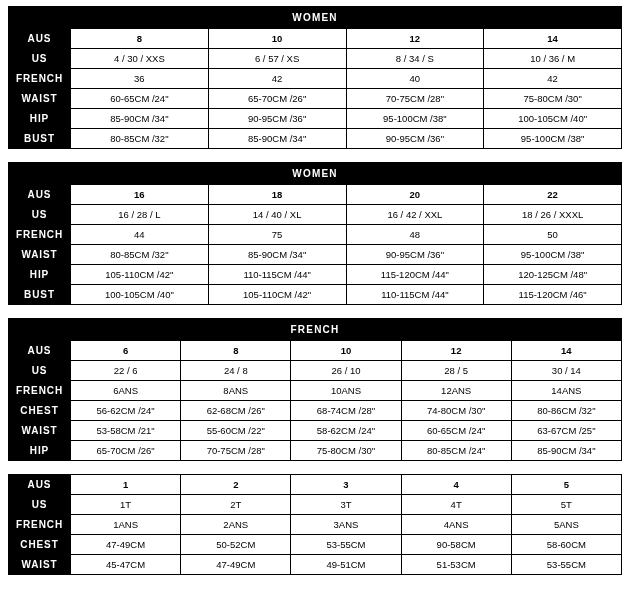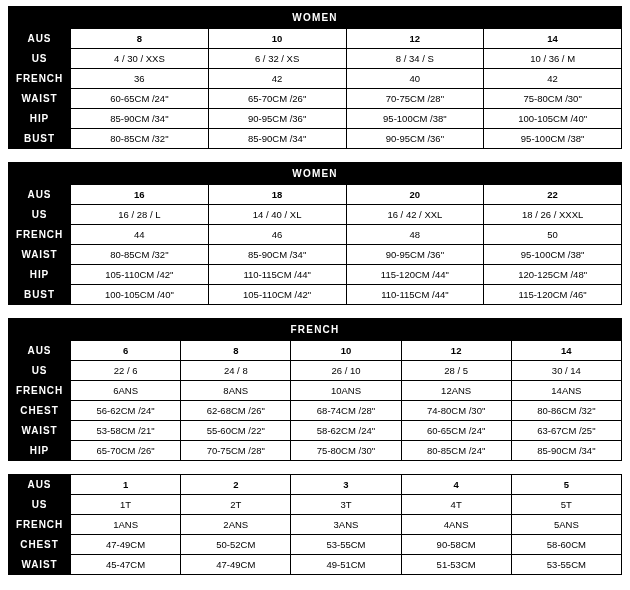--- a/index.html
+++ b/index.html
@@ -80,21 +80,21 @@
       <tr class="head-row">
         <td class="rowhead">AUS</td>
         <td>8</td>
         <td>10</td>
         <td>12</td>
         <td>14</td>
       </tr>
       <tr>
         <td class="rowhead">US</td>
         <td>4 / 30 / XXS</td>
-        <td>6 / 32 / XS</td>
+        <td>6 / 57 / XS</td>
         <td>8 / 34 / S</td>
         <td>10 / 36 / M</td>
       </tr>
       <tr>
         <td class="rowhead">FRENCH</td>
         <td>36</td>
         <td>42</td>
         <td>40</td>
         <td>42</td>
       </tr>
@@ -142,21 +142,21 @@
       <tr>
         <td class="rowhead">US</td>
         <td>16 / 28 / L</td>
         <td>14 / 40 / XL</td>
         <td>16 / 42 / XXL</td>
         <td>18 / 26 / XXXL</td>
       </tr>
       <tr>
         <td class="rowhead">FRENCH</td>
         <td>44</td>
-        <td>46</td>
+        <td>75</td>
         <td>48</td>
         <td>50</td>
       </tr>
       <tr>
         <td class="rowhead">WAIST</td>
         <td>80-85CM /32"</td>
         <td>85-90CM /34"</td>
         <td>90-95CM /36"</td>
         <td>95-100CM /38"</td>
       </tr>

